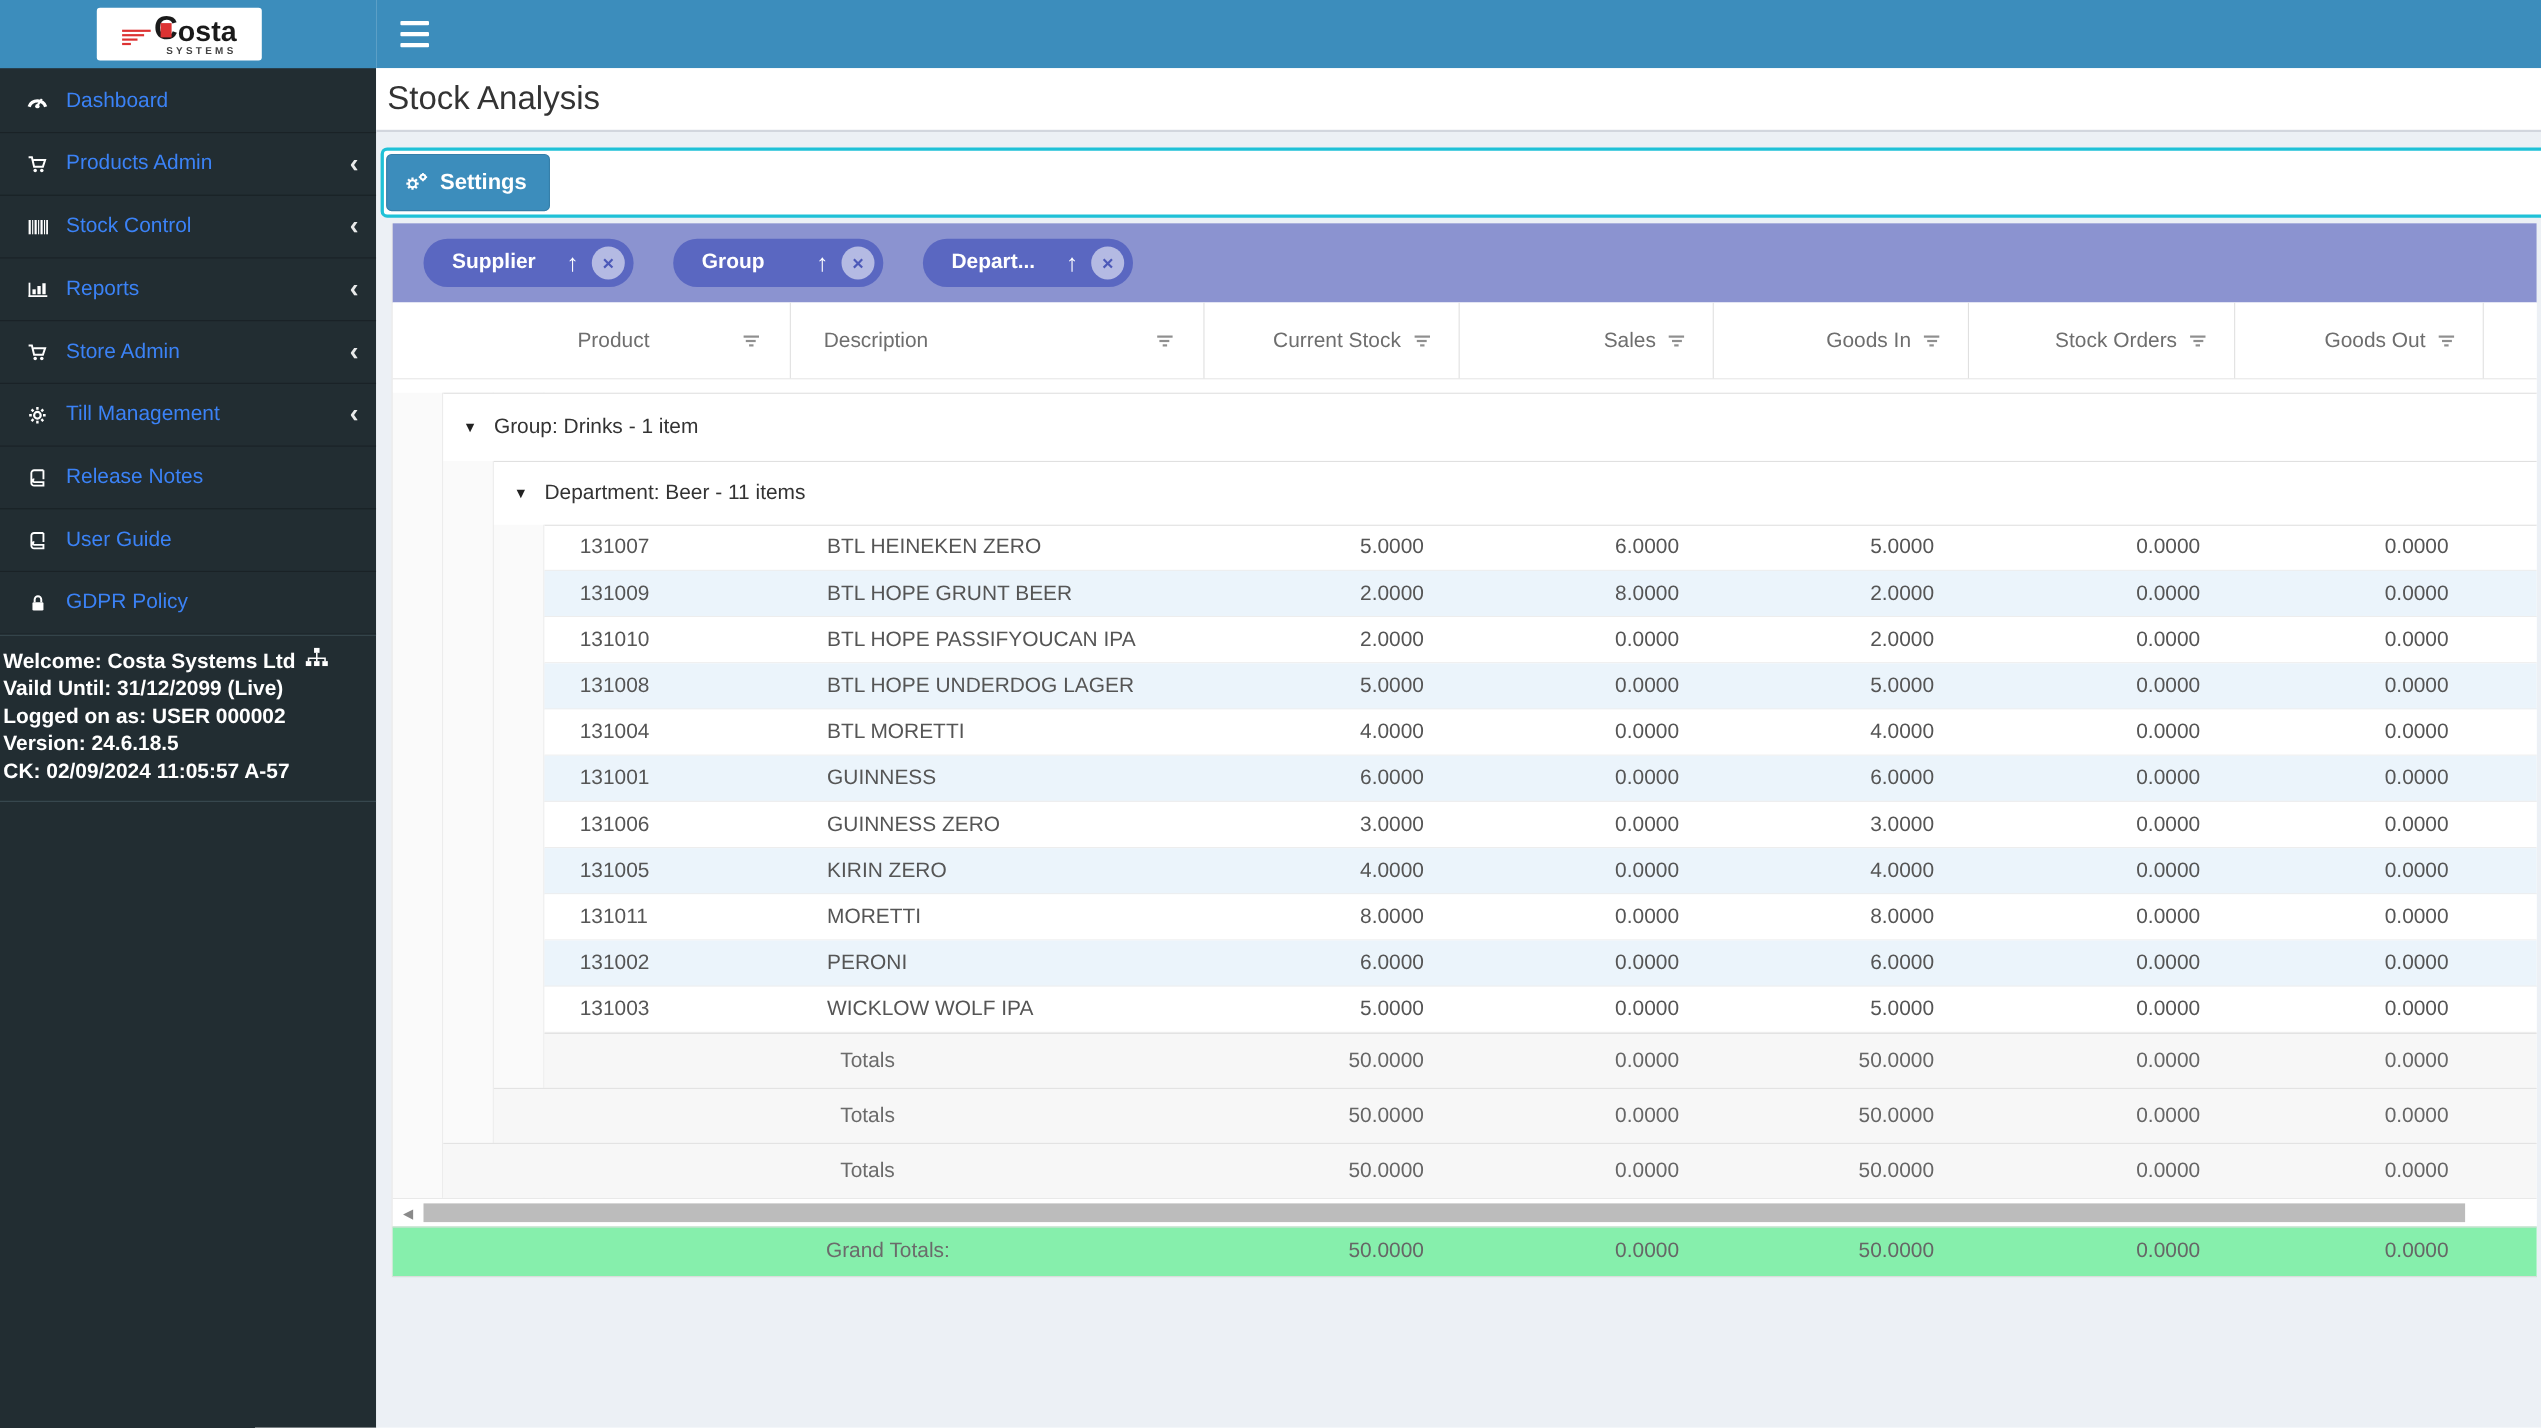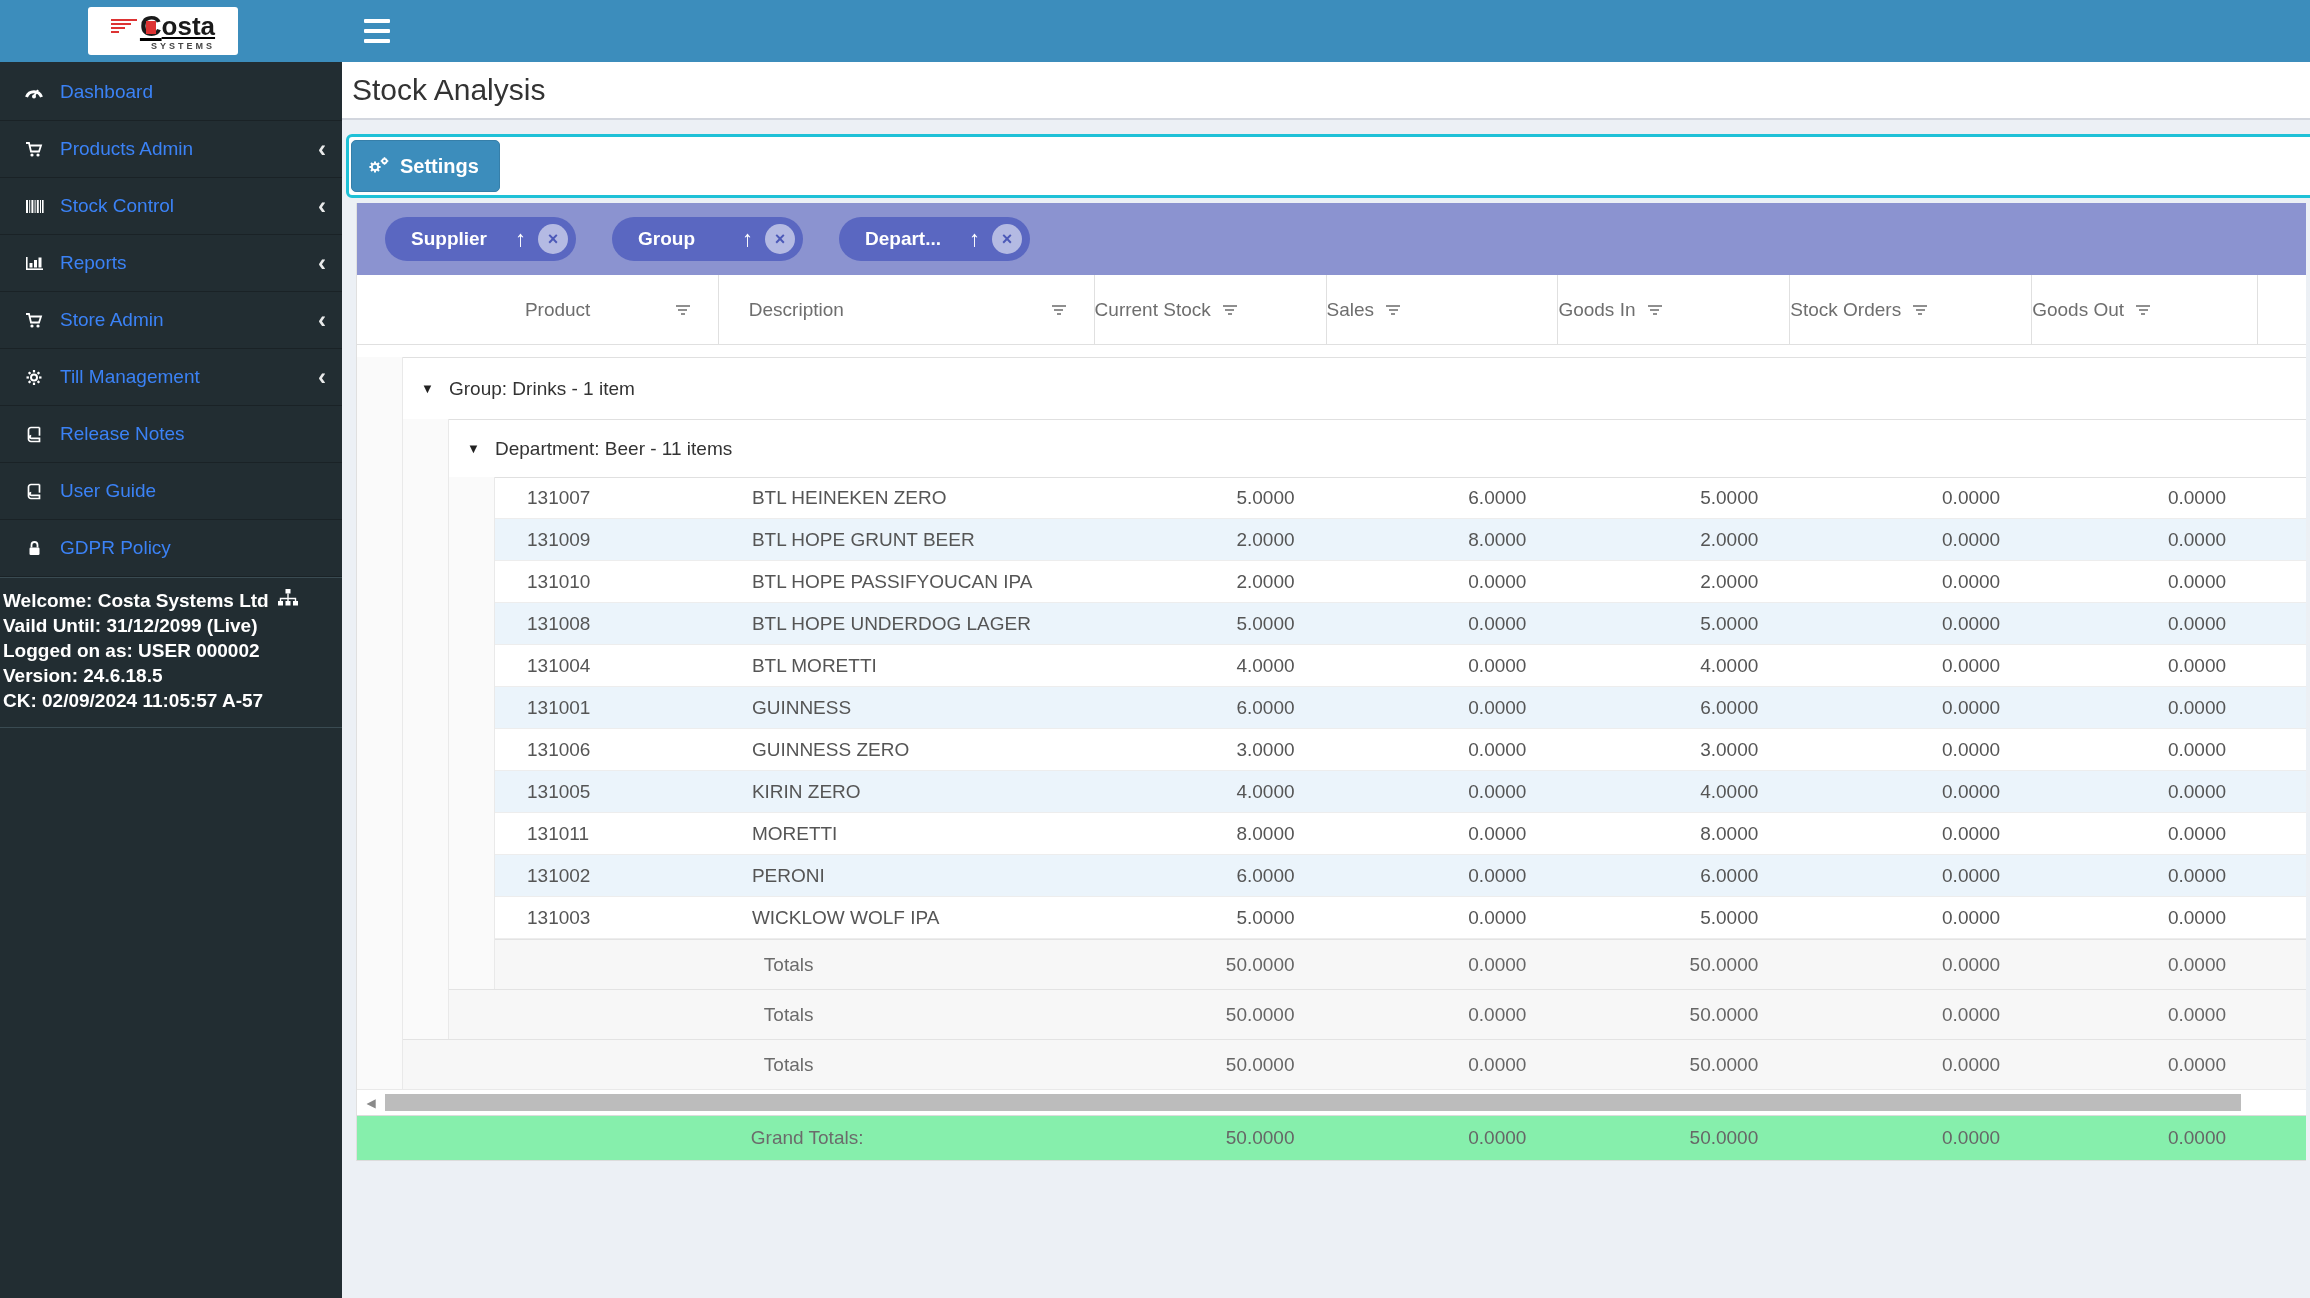--- a/index.html
+++ b/index.html
@@ -5,21 +5,21 @@
   * { margin:0; padding:0; box-sizing:border-box; }
   html,body { width:2310px; height:1298px; overflow:hidden; }
   body { font-family:"Liberation Sans", sans-serif; background:#fff; }
   .page { position:relative; width:2310px; height:1298px; display:flex; }
 
   
   .sidebar { width:342px; min-width:342px; height:100%; background:#222d32; display:flex; flex-direction:column; }
   .logo-strip { height:62px; background:#3c8dbc; display:flex; align-items:center; }
   .logo-box { margin-left:88px; width:150px; height:48px; background:#fff; border-radius:3px; display:flex; align-items:center; justify-content:center; position:relative; overflow:hidden; }
   .logo-inner { display:flex; flex-direction:column; align-items:flex-end; line-height:1; }
-  .logo-top { display:flex; align-items:center;text-decoration:underline; }
+  .logo-top { display:flex; align-items:flex-end; }
   .logo-lines { display:flex; flex-direction:column; gap:2px; margin-right:3px; }
   .logo-lines i { display:block; height:2px; background:#d33; }
   .logo-lines i:nth-child(1){width:26px;} .logo-lines i:nth-child(2){width:20px;} .logo-lines i:nth-child(3){width:14px;} .logo-lines i:nth-child(4){width:8px;}
   .logo-c { font-size:30px; font-weight:bold; color:#1a1a1a; position:relative; }
   .logo-c .red-sq { position:absolute; left:6px; top:10px; width:10px; height:13px; background:#d33; }
   .logo-rest { font-size:26px; font-weight:bold; color:#1a1a1a; letter-spacing:0; }
   .logo-sub { font-size:9px; font-weight:bold; color:#444; letter-spacing:3px; margin-top:1px; }
   .nav { display:flex; flex-direction:column; margin-top:2px; }
   .nav-item { height:57px; display:flex; align-items:center; padding:0 16px 0 20px; border-bottom:1px solid #1a2226; cursor:pointer; }
   .nav-icon { width:28px; min-width:28px; display:flex; align-items:center; justify-content:center; }
@@ -51,21 +51,21 @@
   .chip-arrow { color:#fff; font-size:22px; font-weight:bold; margin-right:12px; }
   .chip-close { width:30px; height:30px; border-radius:50%; background:rgba(255,255,255,.55); color:#4c59b8; font-size:18px; font-weight:bold; display:flex; align-items:center; justify-content:center; cursor:pointer; }
 
   .grid-header { height:70px; display:flex; border-bottom:1px solid #e0e0e0; background:#fff; }
   .hcell { display:flex; align-items:center; font-size:19px; color:#6e6e6e; border-right:1px solid #e0e0e0; }
   .hcell.lead { width:138px; border-right:none; }
   .hcell.extra { width:48px; border-right:none; }
   .hcell .lbl { }
   .hcell.t-text { padding-left:30px; }
   .hcell.t-text .ficon { margin-left:auto; margin-right:28px; }
-  .hcell.t-num { justify-content:flex-start; padding-right:26px; }
+  .hcell.t-num { justify-content:flex-end; padding-right:26px; }
   .hcell.t-num .ficon { margin-left:12px; }
   .ficon { display:inline-flex; flex-direction:column; align-items:center; gap:2px; cursor:pointer; }
   .ficon i { display:block; height:2px; background:#8f8f8f; }
   .ficon i:nth-child(1){width:14px;} .ficon i:nth-child(2){width:9px;} .ficon i:nth-child(3){width:4px;}
 
   .gbody { position:relative; }
   .stripe { position:absolute; top:12px; bottom:0; width:46px; background:#fafafa; border-right:1px solid #e9e9e9; z-index:0; }
   .stripe.s1{left:0;} .stripe.s2{left:46px;} .stripe.s3{left:92px;}
   .gap-row { height:12px; background:#fff; }
   .row { position:relative; z-index:1; display:flex; align-items:center; background:#fff; }

